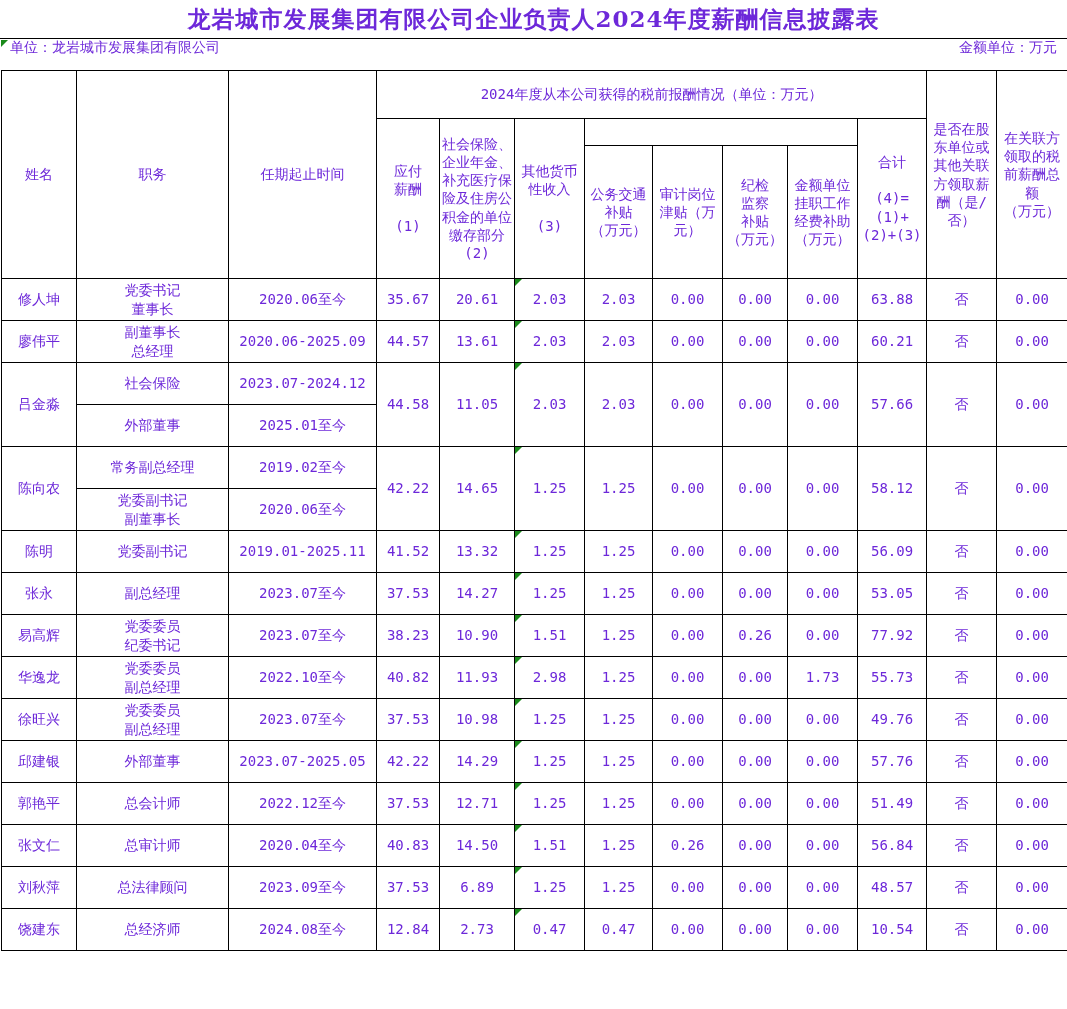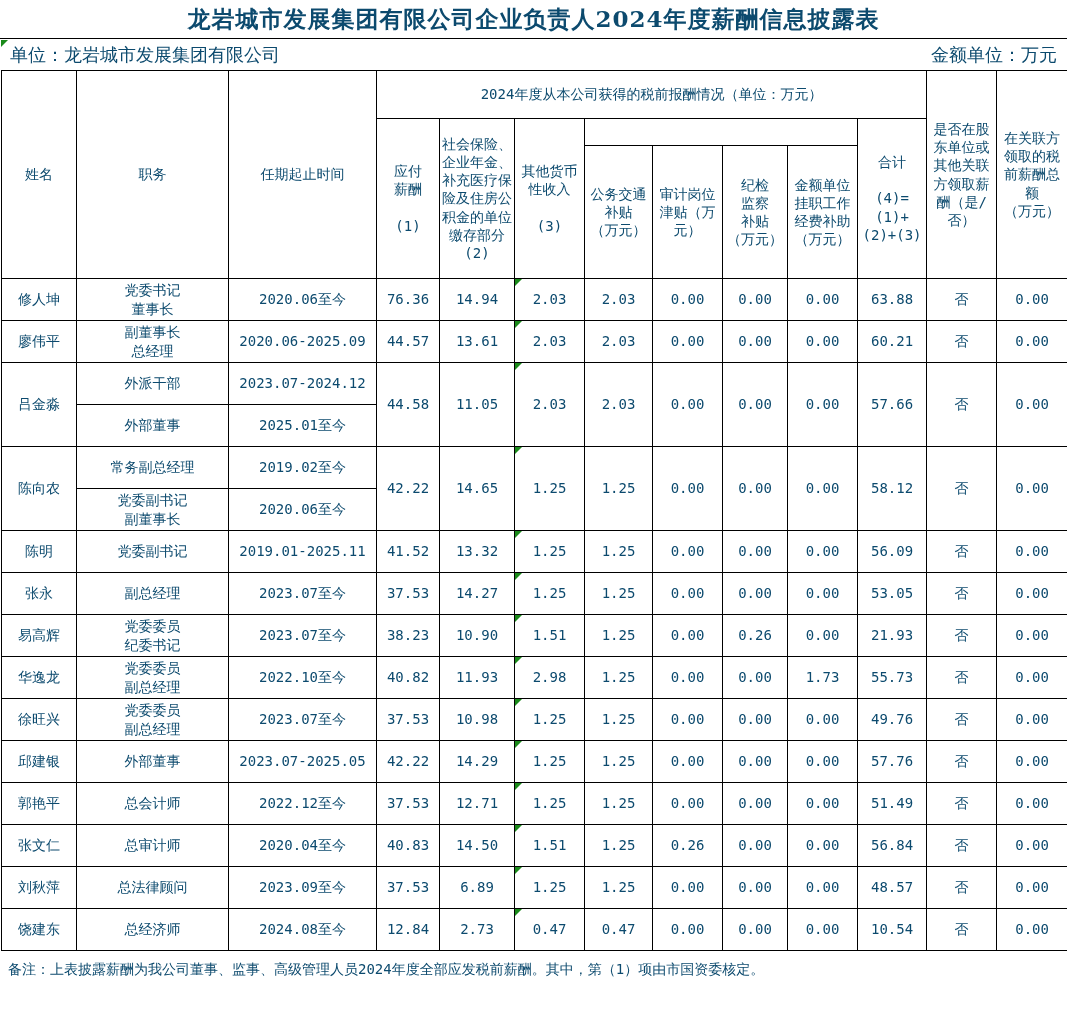--- a/index.html
+++ b/index.html
@@ -1,29 +1,29 @@
 <!DOCTYPE html>
 <html style="--flag: #1a8a1a;"><head>
 <meta charset="utf-8">
 <style>
   html,body{margin:0;padding:0;background:#ffffff;}
   .sheet{
     width:1067px;height:1009px;background:#ffffff;position:relative;
     font-family:"DejaVu Sans Mono","DejaVu Sans","Liberation Sans",sans-serif;
-    color:#0c4a6e;box-sizing:border-box;overflow:hidden;
+    color:#6d28d9;box-sizing:border-box;overflow:hidden;
   }
   .title-row{
     height:38px;display:flex;align-items:center;justify-content:center;
     border-bottom:1px solid #000;
     font-family:"DejaVu Serif","Liberation Serif",serif;
     font-weight:bold;font-size:23px;letter-spacing:1px;
   }
   .info-row{
-    height:31px;display:flex;align-items:center;justify-content:space-between;
-    padding:0 10px;font-size:18px;position:relative;gap:44px;
+    height:31px;display:flex;justify-content:space-between;
+    padding:0 10px;font-size:14px;position:relative;gap:44px;
   }
   .corner-flag{
     position:absolute;left:1px;top:1px;width:0;height:0;
     border-top:7px solid var(--flag);border-right:7px solid transparent;
   }
   table.salary{
     border-collapse:collapse;table-layout:fixed;width:1066px;margin-left:1px;
   }
   table.salary th,table.salary td{
     border:1px solid #000;text-align:center;vertical-align:middle;
@@ -112,22 +112,22 @@
 经费补助
 （万元）</th>
       </tr>
     </thead>
     <tbody id="salary-body">
         <tr>
           <td rowspan="1">修人坤</td>
           <td>党委书记
 董事长</td>
           <td>2020.06至今</td>
-          <td rowspan="1">76.36</td>
-          <td rowspan="1">14.94</td>
+          <td rowspan="1">35.67</td>
+          <td rowspan="1">20.61</td>
           <td rowspan="1" class="flag">2.03</td>
           <td rowspan="1">2.03</td>
           <td rowspan="1">0.00</td>
           <td rowspan="1">0.00</td>
           <td rowspan="1">0.00</td>
           <td rowspan="1">63.88</td>
           <td rowspan="1">否</td>
           <td rowspan="1">0.00</td>
         </tr>
         <tr>
@@ -141,21 +141,21 @@
           <td rowspan="1">2.03</td>
           <td rowspan="1">0.00</td>
           <td rowspan="1">0.00</td>
           <td rowspan="1">0.00</td>
           <td rowspan="1">60.21</td>
           <td rowspan="1">否</td>
           <td rowspan="1">0.00</td>
         </tr>
         <tr>
           <td rowspan="2">吕金淼</td>
-          <td>外派干部</td>
+          <td>社会保险</td>
           <td>2023.07-2024.12</td>
           <td rowspan="2">44.58</td>
           <td rowspan="2">11.05</td>
           <td rowspan="2" class="flag">2.03</td>
           <td rowspan="2">2.03</td>
           <td rowspan="2">0.00</td>
           <td rowspan="2">0.00</td>
           <td rowspan="2">0.00</td>
           <td rowspan="2">57.66</td>
           <td rowspan="2">否</td>
@@ -220,21 +220,21 @@
           <td>党委委员
 纪委书记</td>
           <td>2023.07至今</td>
           <td rowspan="1">38.23</td>
           <td rowspan="1">10.90</td>
           <td rowspan="1" class="flag">1.51</td>
           <td rowspan="1">1.25</td>
           <td rowspan="1">0.00</td>
           <td rowspan="1">0.26</td>
           <td rowspan="1">0.00</td>
-          <td rowspan="1">21.93</td>
+          <td rowspan="1">77.92</td>
           <td rowspan="1">否</td>
           <td rowspan="1">0.00</td>
         </tr>
         <tr>
           <td rowspan="1">华逸龙</td>
           <td>党委委员
 副总经理</td>
           <td>2022.10至今</td>
           <td rowspan="1">40.82</td>
           <td rowspan="1">11.93</td>
@@ -334,14 +334,13 @@
           <td rowspan="1">0.00</td>
           <td rowspan="1">0.00</td>
           <td rowspan="1">0.00</td>
           <td rowspan="1">10.54</td>
           <td rowspan="1">否</td>
           <td rowspan="1">0.00</td>
         </tr>
       </tbody>
   </table>
 
-  <div class="footnote">备注：上表披露薪酬为我公司董事、监事、高级管理人员2024年度全部应发税前薪酬。其中，第（1）项由市国资委核定。</div>
 </div>
 
 </body></html>

